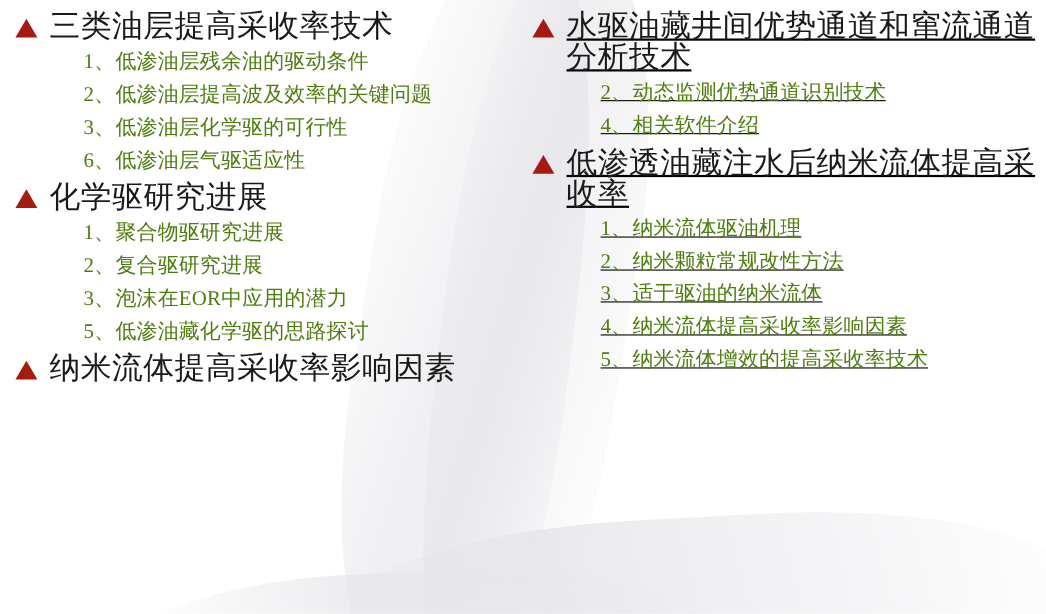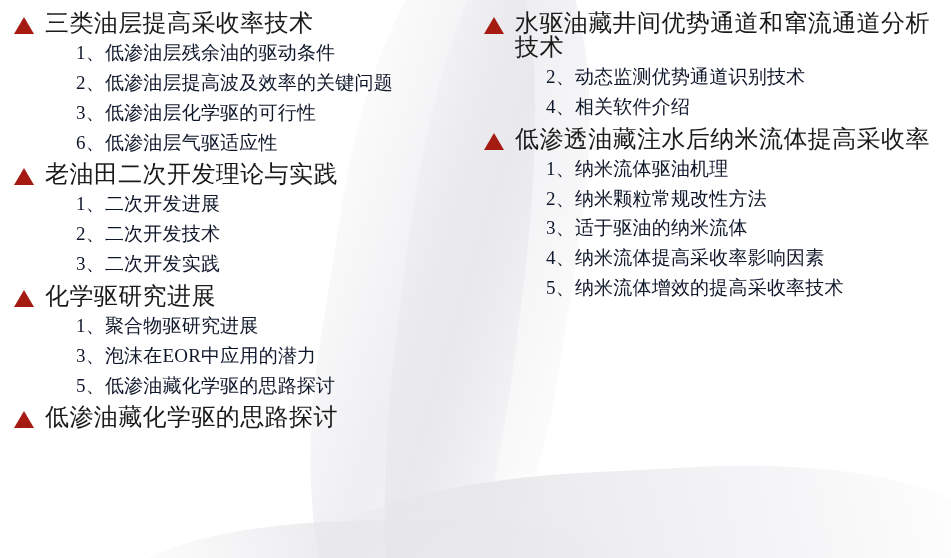--- a/index.html
+++ b/index.html
@@ -69,46 +69,47 @@
   .column {
     box-sizing: border-box;
   }
   .col-left {
     width: 478px;
     padding: 10px 0 0 14px;
   }
   .col-right {
     width: 473px;
     padding: 10px 3px 0 6px;
+    text-decoration: underline;
   }
 
   .item-l1 {
     display: flex;
     align-items: flex-start;
     margin: 0 0 7px 0;
     line-height: 1.0;
   }
   .tri-icon {
     flex: 0 0 auto;
     width: 0;
     height: 0;
     border-left: 10px solid transparent;
     border-right: 10px solid transparent;
     border-bottom: 17px solid #a51b12;
     margin: 7px 11px 0 0;
   }
   .l1-text {
-    font-size: 24px;
+    font-size: 28px;
     color: #1a1a1a;
     letter-spacing: 0.4px;
     padding-top: 1px;
   }
   .item-l2 {
     font-size: 19px;
-    color: #0f172a;
+    color: #4d7c0f;
     margin: 0 0 8px 0;
     padding-left: 62px;
     line-height: 1.15;
     letter-spacing: 0.2px;
   }
   .group {
     margin-bottom: 4px;
   }
 </style>
 </head>
@@ -127,44 +128,36 @@
       <div class="item-l1">
         <span class="tri-icon"></span>
         <span class="l1-text">三类油层提高采收率技术</span>
       </div>
       <div class="item-l2">1、低渗油层残余油的驱动条件</div>
       <div class="item-l2">2、低渗油层提高波及效率的关键问题</div>
       <div class="item-l2">3、低渗油层化学驱的可行性</div>
       <div class="item-l2">6、低渗油层气驱适应性</div>
     </div>
 
-    <div class="group">
-      <div class="item-l1">
-        <span class="tri-icon"></span>
-        <span class="l1-text">老油田二次开发理论与实践</span>
-      </div>
-      <div class="item-l2">1、二次开发进展</div>
-      <div class="item-l2">2、二次开发技术</div>
-      <div class="item-l2">3、二次开发实践</div>
-    </div>
 
     <div class="group">
       <div class="item-l1">
         <span class="tri-icon"></span>
         <span class="l1-text">化学驱研究进展</span>
       </div>
       <div class="item-l2">1、聚合物驱研究进展</div>
+      <div class="item-l2">2、复合驱研究进展</div>
       <div class="item-l2">3、泡沫在EOR中应用的潜力</div>
       <div class="item-l2">5、低渗油藏化学驱的思路探讨</div>
     </div>
 
     <div class="group">
       <div class="item-l1">
         <span class="tri-icon"></span>
-        <span class="l1-text">低渗油藏化学驱的思路探讨</span>
+        <span class="l1-text">纳米流体提高采收率影响因素</span>
       </div>
     </div>
 
   </div>
 
   <div class="column col-right">
 
     <div class="group">
       <div class="item-l1">
         <span class="tri-icon"></span>

